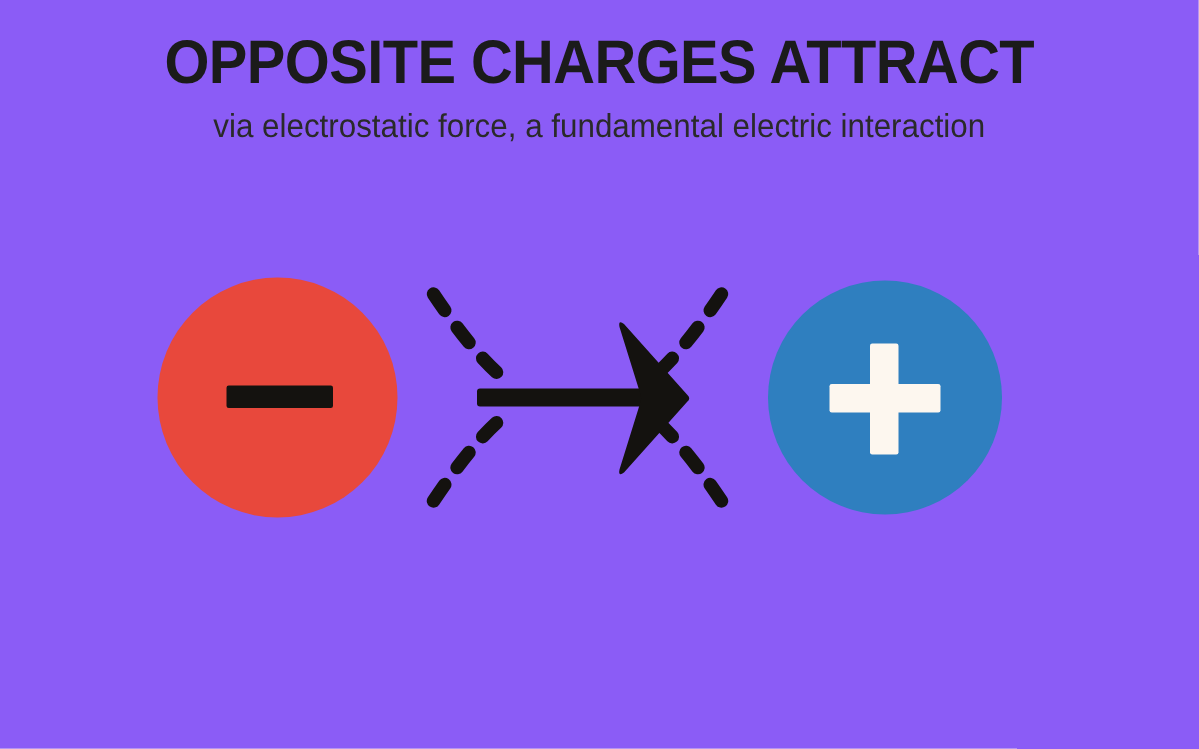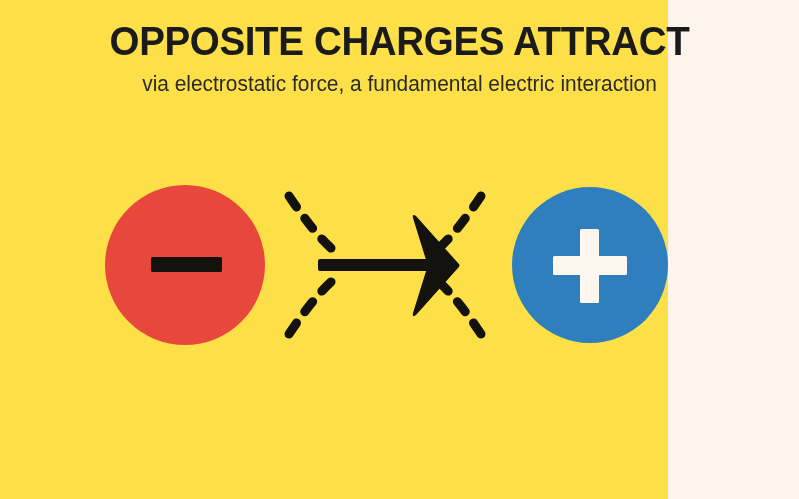--- a/index.html
+++ b/index.html
@@ -8,23 +8,23 @@
   }
   body {
     width: 799px;
     height: 499px;
     overflow: hidden;
     font-family: "Liberation Sans", sans-serif;
     background: #fdf5ec;
   }
   #stage {
     position: relative;
-    width: 668px;
+    width: 799px;
     height: 499px;
-    background: #fde047;
+    background: #8b5cf6;
   }
   #heading-block {
     position: absolute;
     top: 0;
     left: 0;
     width: 799px;
     text-align: center;
   }
   #title {
     margin: 0;

